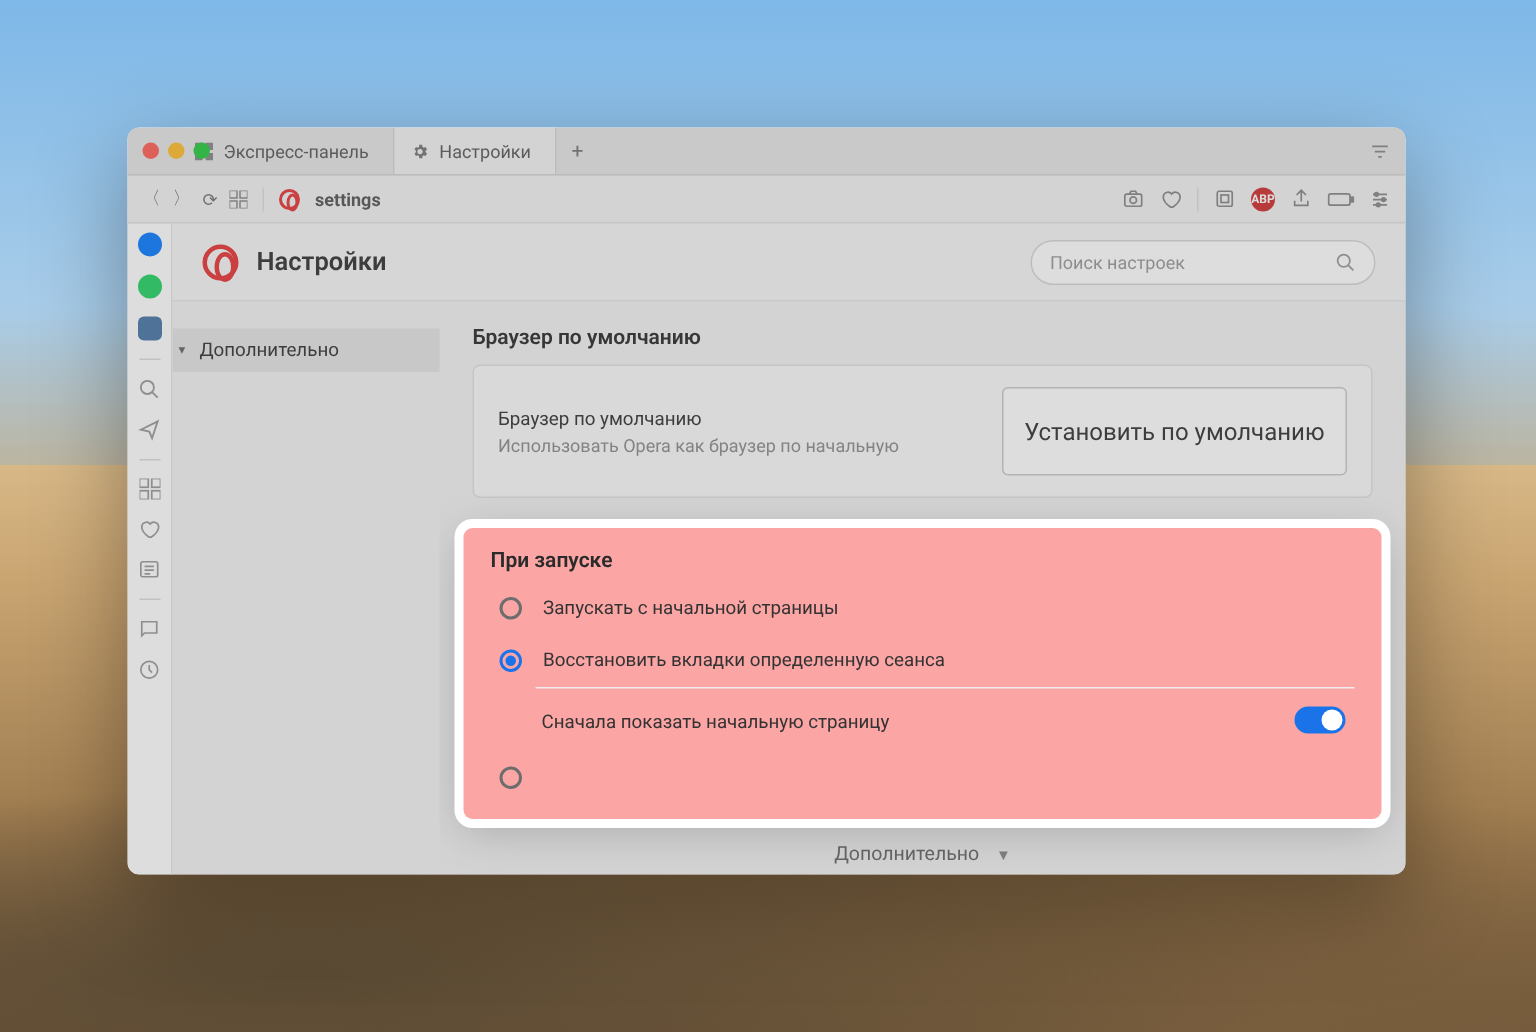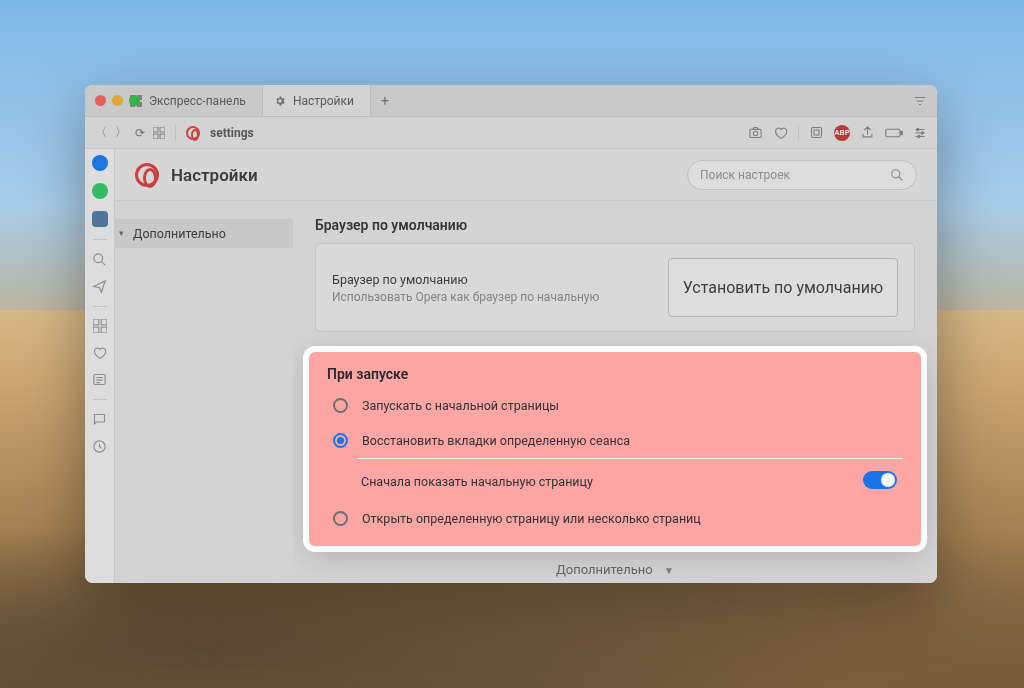--- a/index.html
+++ b/index.html
@@ -260,21 +260,20 @@
               <span>Восстановить вкладки определенную сеанса</span>
             </div>
 
             <div class="subrow">
               <span>Сначала показать начальную страницу</span>
               <span class="toggle"></span>
             </div>
 
             <div class="radio-row">
               <span class="radio"></span>
-              <span>Открыть определенную страницу или несколько страниц</span>
             </div>
           </div>
 
           <div class="more">
             <span>Дополнительно</span>
             <span class="chev">▼</span>
           </div>
         </div>
       </div>
     </div>

